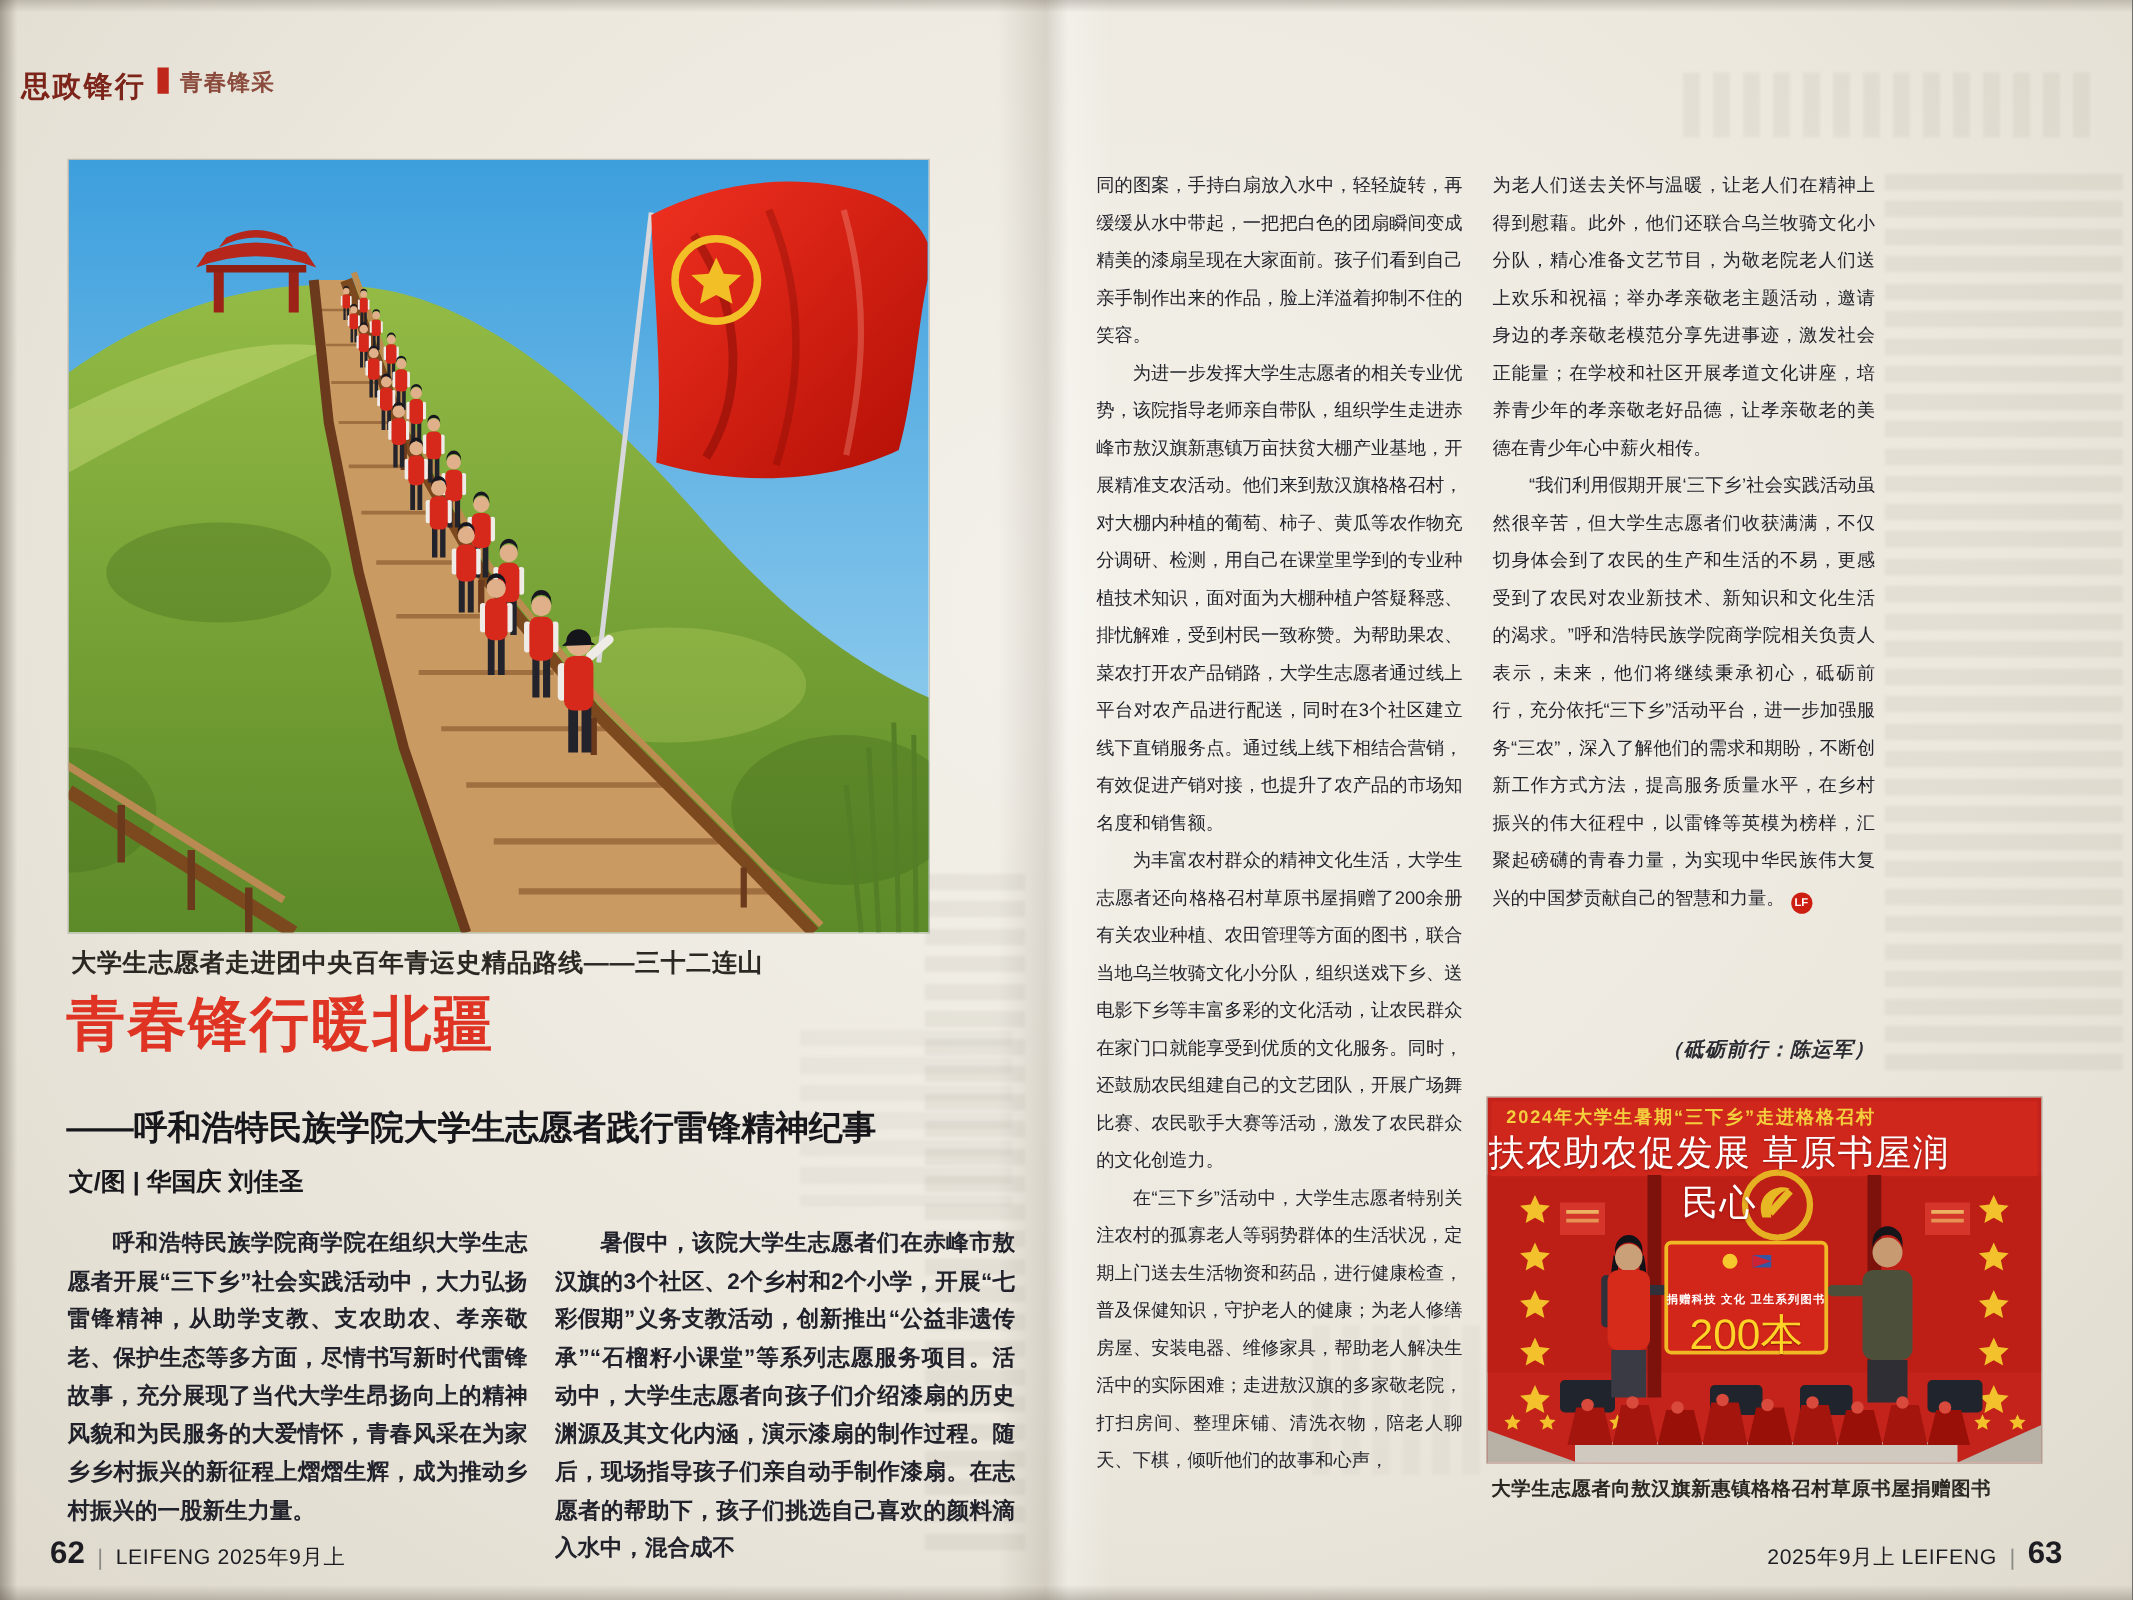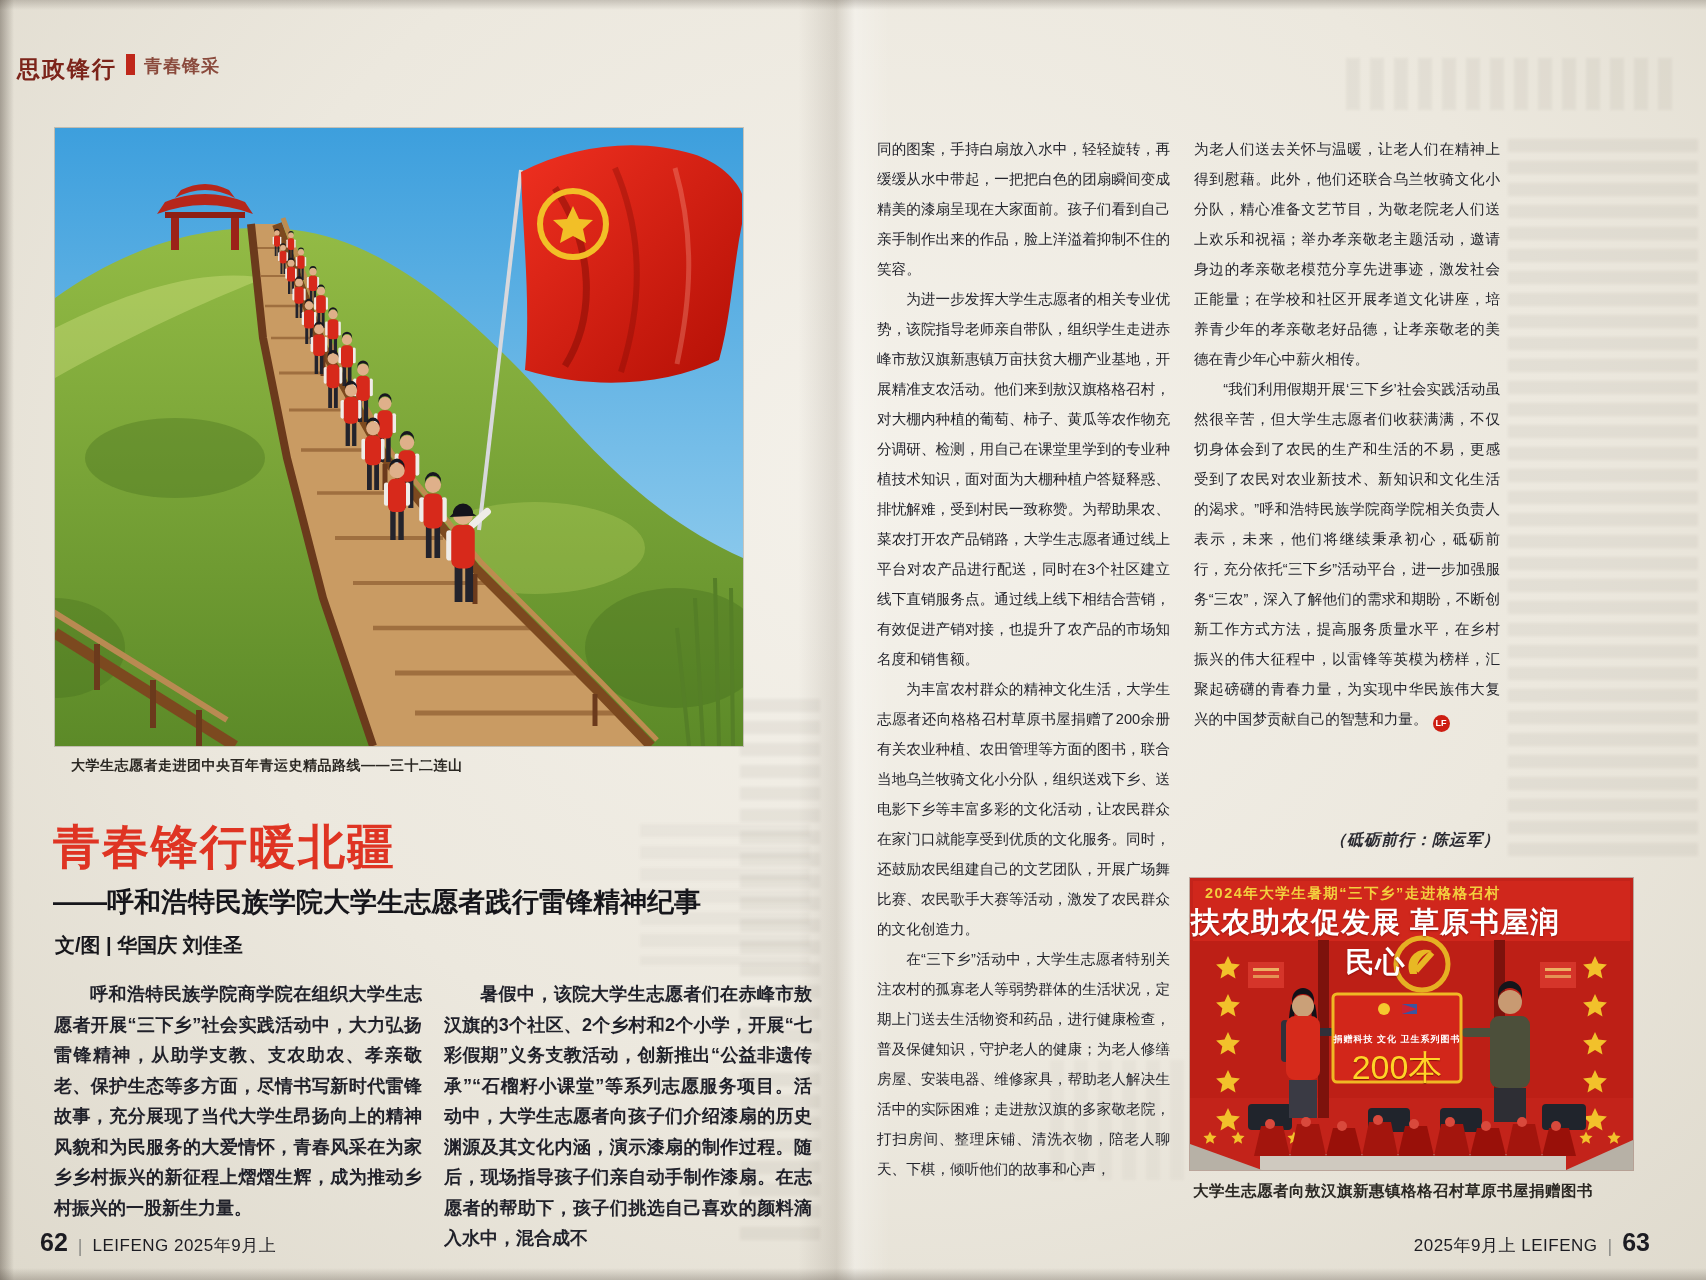--- a/index.html
+++ b/index.html
@@ -24,25 +24,25 @@
 
   
   .kicker{position:absolute;left:17px;top:54px;display:flex;align-items:flex-start;gap:9px;}
   .kicker .k1{font-size:23px;font-weight:800;color:#7c241a;letter-spacing:2px;}
   .kicker .bar{width:9px;height:21px;background:#bf271a;}
   .kicker .k2{font-size:18px;font-weight:700;color:#8a4a3c;letter-spacing:1px;}
 
   
   .hero{position:absolute;left:55px;top:128px;width:688px;height:618px;box-shadow:0 0 0 1px rgba(80,70,55,.25);}
   .hero svg{display:block;width:100%;height:100%;}
-  .hero-caption{position:absolute;left:71px;top:757px;width:700px;font-size:14px;
+  .hero-caption{position:absolute;left:57px;top:757px;width:700px;font-size:20px;
     font-weight:600;color:#2b2823;letter-spacing:.5px;}
 
   
-  .title{position:absolute;left:53px;top:816px;font-size:47px;font-weight:900;
+  .title{position:absolute;left:53px;top:788px;font-size:47px;font-weight:900;
     color:#df3423;letter-spacing:2px;}
   .subtitle{position:absolute;left:53px;top:884px;font-size:27px;font-weight:800;color:#16161b;}
   .byline{position:absolute;left:55px;top:932px;font-size:20px;font-weight:700;color:#16161b;}
 
   
   .col{position:absolute;text-align:justify;overflow:hidden;}
   .col p{margin:0;text-indent:2em;}
   .col p.cont{text-indent:0;}
   .lcol{font-size:18px;line-height:30.5px;font-weight:600;color:#20212a;}
   #lcol1{left:54px;top:979px;width:368px;height:270px;}
@@ -55,21 +55,21 @@
     vertical-align:-2px;margin-left:5px;text-indent:0;letter-spacing:0;}
   .editor{position:absolute;left:1194px;top:830px;width:306px;text-align:right;
     font-size:16px;font-style:italic;font-weight:600;color:#2b2b32;letter-spacing:1px;}
 
   
   .bphoto{position:absolute;left:1190px;top:878px;width:443px;height:292px;box-shadow:0 0 0 1px rgba(80,20,10,.3);}
   .bphoto svg{display:block;width:100%;height:100%;}
   .bp-line1{position:absolute;left:1205px;top:884px;font-size:14.5px;font-weight:700;
     color:#f3cf3e;letter-spacing:1.5px;}
   .bp-line2{position:absolute;left:1190px;top:903px;width:371px;text-align:center;
-    font-size:29px;font-weight:700;color:#ffffff;letter-spacing:1px;text-shadow:0 1px 2px rgba(110,0,0,.55);}
+    font-size:29px;font-weight:400;color:#ffffff;letter-spacing:1px;text-shadow:0 1px 2px rgba(110,0,0,.55);}
   .bp-sign-small{position:absolute;left:1333px;top:1033px;width:128px;text-align:center;
     font-size:9px;font-weight:700;color:#fff;letter-spacing:1px;}
   .bp-sign-count{position:absolute;left:1333px;top:1045px;width:128px;text-align:center;
     font-size:34px;font-weight:400;color:#ffd427;text-shadow:0 1px 1px rgba(90,0,0,.6);}
   .bp-caption{position:absolute;left:1193px;top:1181px;width:450px;font-size:15.5px;
     font-weight:600;color:#2b2823;letter-spacing:.5px;}
 
   
   .folio{position:absolute;top:1228px;display:flex;align-items:flex-end;gap:10px;color:#1c1c22;}
   .folio .num{font-size:25px;font-weight:800;}

